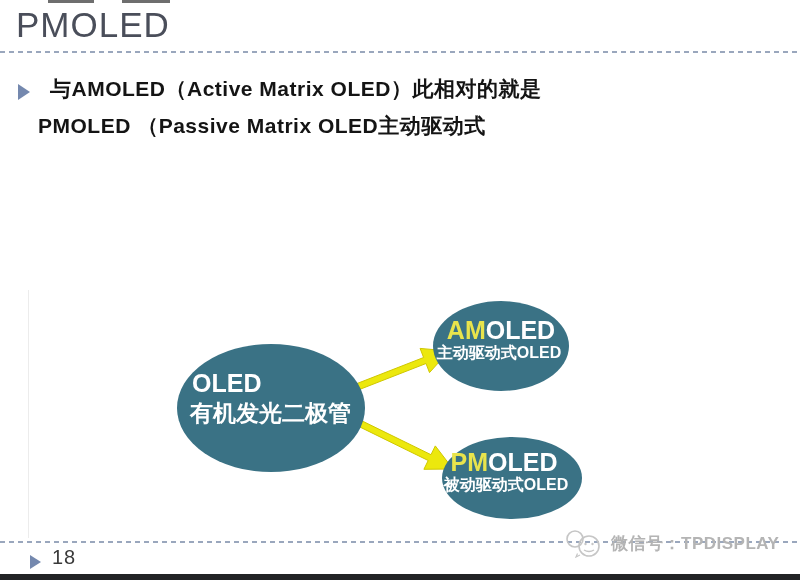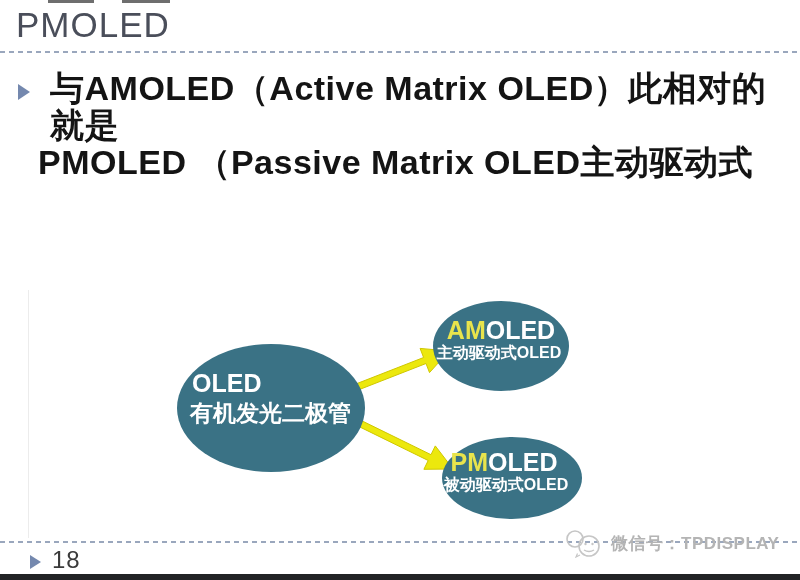--- a/index.html
+++ b/index.html
@@ -34,35 +34,35 @@
     border-width:8px 0 8px 12px;border-color:transparent transparent transparent #7488ae;
   }
   .bullet-footer{
     position:absolute;left:30px;top:555px;
     border-width:7px 0 7px 11px;border-color:transparent transparent transparent #7488ae;
   }
 
   
   .body-text{
     position:absolute;left:38px;top:70px;width:745px;
-    font-size:34px;line-height:37px;font-weight:600;color:#141414;
+    font-size:21px;line-height:37px;font-weight:600;color:#141414;
     letter-spacing:.5px;
   }
   .body-text .line.first{padding-left:12px;}
 
   
   .faint-vline{
     position:absolute;left:28px;top:290px;width:1px;height:248px;background:#ececec;
   }
 
   .diagram-svg{position:absolute;left:0;top:0;}
 
   
   .page-number{
-    position:absolute;left:52px;top:546px;font-size:24px;color:#3a3a3a;letter-spacing:1px;
+    position:absolute;left:52px;top:546px;font-size:20px;color:#3a3a3a;letter-spacing:1px;
   }
   .watermark{
     position:absolute;left:562px;top:528px;display:flex;align-items:center;gap:7px;
   }
   .watermark-text{
     font-size:17px;font-weight:700;color:#b4b4b4;letter-spacing:.5px;white-space:nowrap;
   }
   .bottom-bar{
     position:absolute;left:0;bottom:0;width:800px;height:6px;background:#222326;
   }

